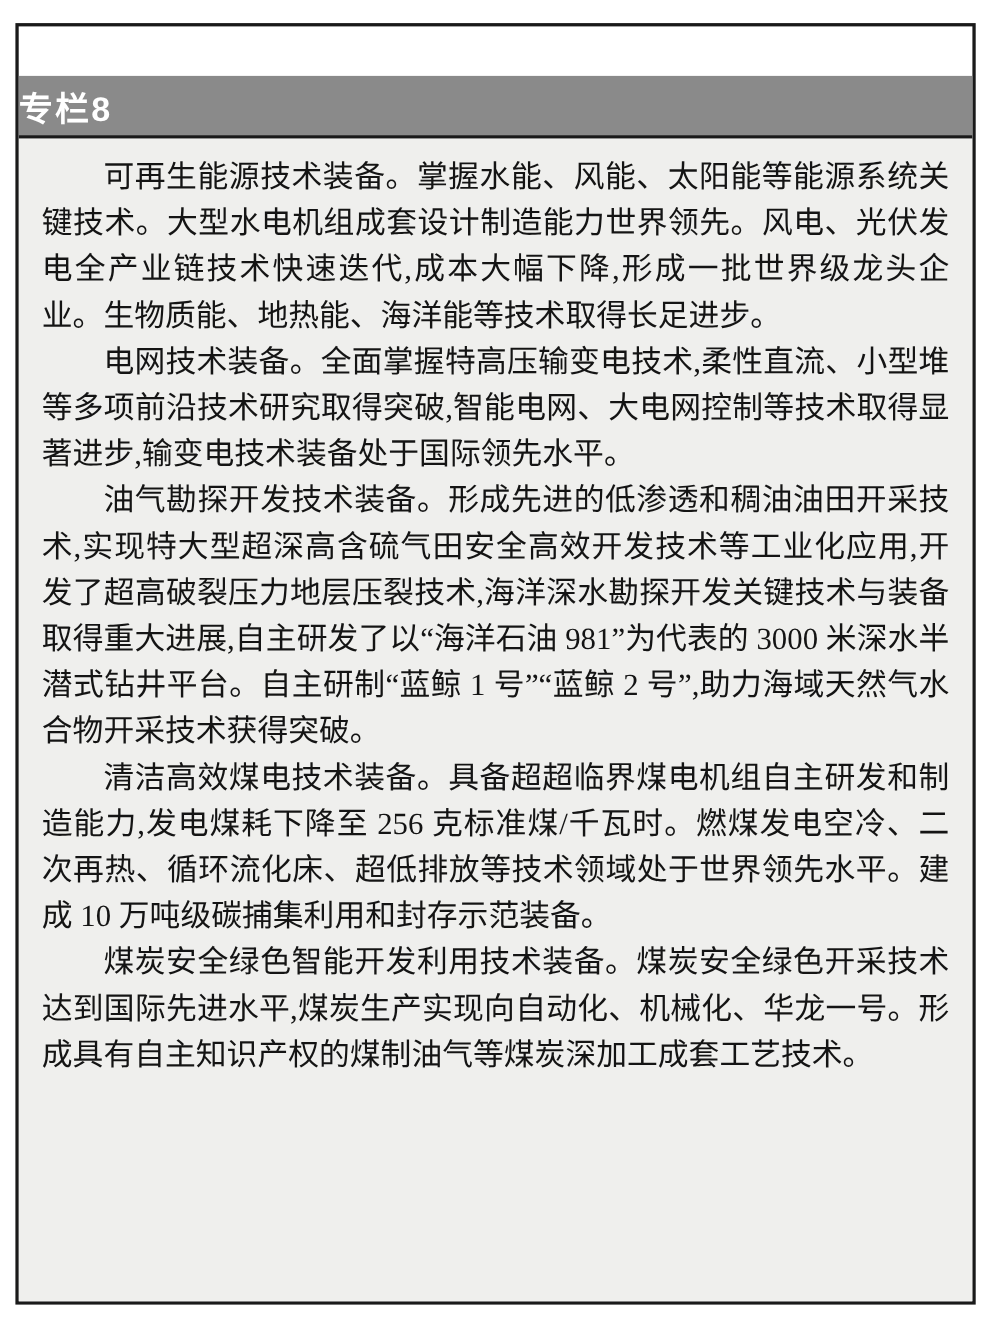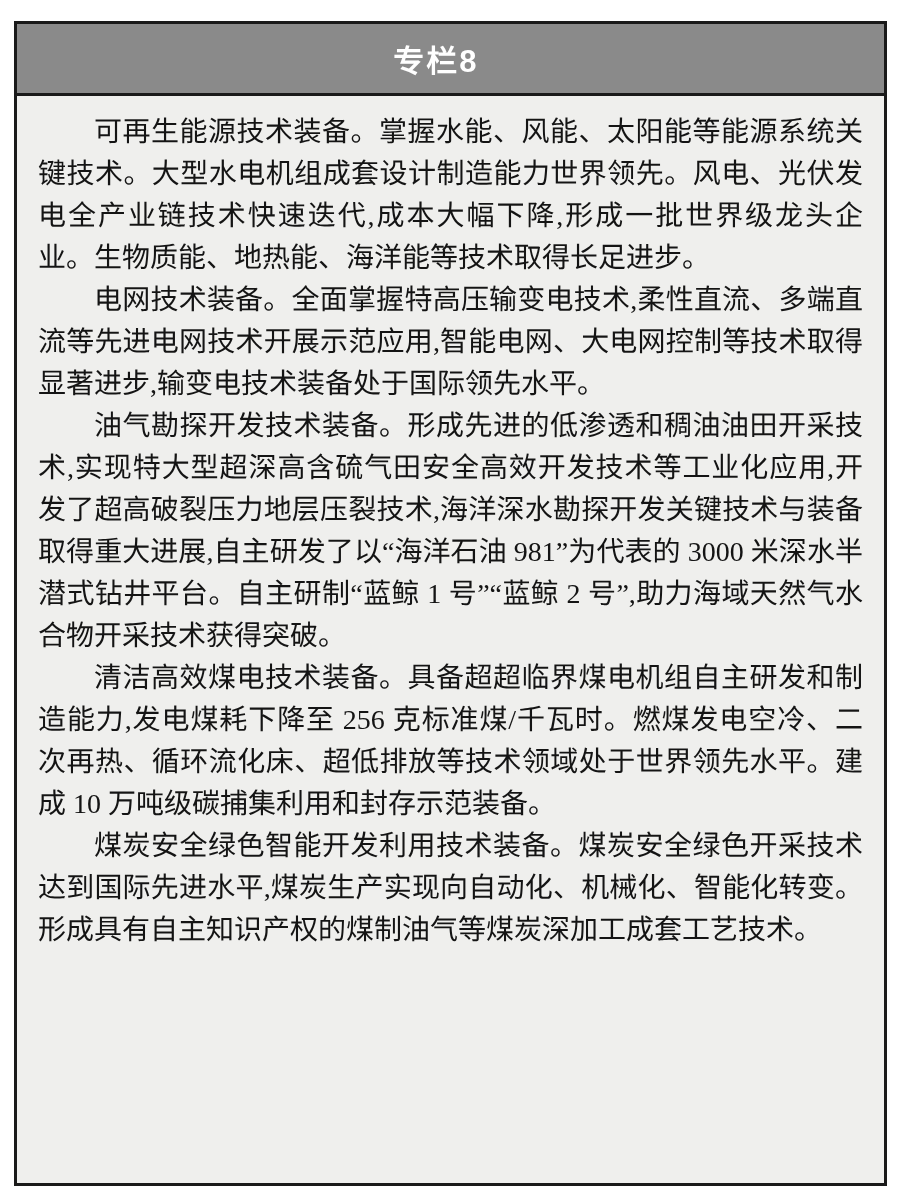--- a/index.html
+++ b/index.html
@@ -20,31 +20,31 @@
   .column-box {
     position: absolute;
     left: 14px;
     top: 21px;
     width: 873px;
     height: 1165px;
     border: 3px solid var(--border);
     overflow: hidden;
   }
   .column-header {
-    height: 72px;
+    height: 57px;
     background: var(--header-bg);
     border-bottom: 3px solid var(--border);
     display: flex;
     align-items: center;
-    justify-content: center;
     color: var(--header-text);
     font-family: "Liberation Sans", "DejaVu Sans", sans-serif;
     font-weight: bold;
     font-size: 31px;
     letter-spacing: 2px;
+    margin-top: 45px;
   }
   .column-header .title-prefix {
     margin-right: 0.95em;
   }
   .column-body {
     height: 1102px;
     background: var(--body-bg);
     padding: 15px 21px 28px 21px;
     font-family: "Liberation Serif", "DejaVu Serif", serif;
     font-size: 28px;
@@ -60,18 +60,18 @@
 </style>
 </head>
 <body>
 
 <div class="column-box">
   <div class="column-header">
     <span class="title-prefix">专栏8</span>
   </div>
   <div class="column-body">
     <p>可再生能源技术装备。掌握水能、风能、太阳能等能源系统关键技术。大型水电机组成套设计制造能力世界领先。风电、光伏发电全产业链技术快速迭代,成本大幅下降,形成一批世界级龙头企业。生物质能、地热能、海洋能等技术取得长足进步。</p>
-    <p>电网技术装备。全面掌握特高压输变电技术,柔性直流、多端直流等先进电网技术开展示范应用,智能电网、大电网控制等技术取得显著进步,输变电技术装备处于国际领先水平。</p>
+    <p>电网技术装备。全面掌握特高压输变电技术,柔性直流、小型堆等多项前沿技术研究取得突破,智能电网、大电网控制等技术取得显著进步,输变电技术装备处于国际领先水平。</p>
     <p>油气勘探开发技术装备。形成先进的低渗透和稠油油田开采技术,实现特大型超深高含硫气田安全高效开发技术等工业化应用,开发了超高破裂压力地层压裂技术,海洋深水勘探开发关键技术与装备取得重大进展,自主研发了以“海洋石油 981”为代表的 3000 米深水半潜式钻井平台。自主研制“蓝鲸 1 号”“蓝鲸 2 号”,助力海域天然气水合物开采技术获得突破。</p>
     <p>清洁高效煤电技术装备。具备超超临界煤电机组自主研发和制造能力,发电煤耗下降至 256 克标准煤/千瓦时。燃煤发电空冷、二次再热、循环流化床、超低排放等技术领域处于世界领先水平。建成 10 万吨级碳捕集利用和封存示范装备。</p>
-    <p>煤炭安全绿色智能开发利用技术装备。煤炭安全绿色开采技术达到国际先进水平,煤炭生产实现向自动化、机械化、智能化转变。形成具有自主知识产权的煤制油气等煤炭深加工成套工艺技术。</p>
+    <p>煤炭安全绿色智能开发利用技术装备。煤炭安全绿色开采技术达到国际先进水平,煤炭生产实现向自动化、机械化、华龙一号。形成具有自主知识产权的煤制油气等煤炭深加工成套工艺技术。</p>
   </div>
 </div>
 
 </body></html>

